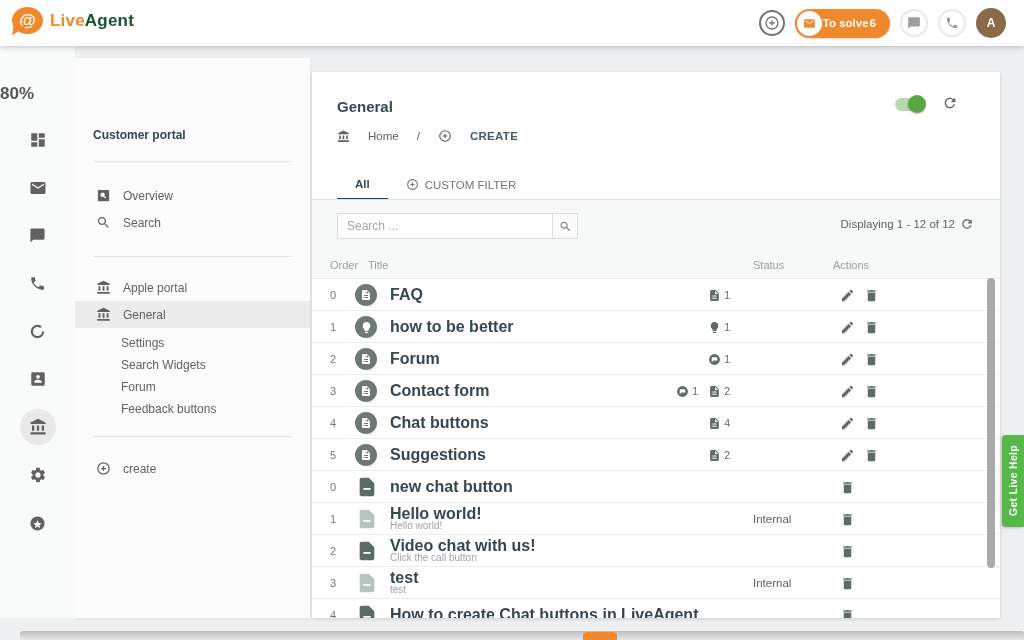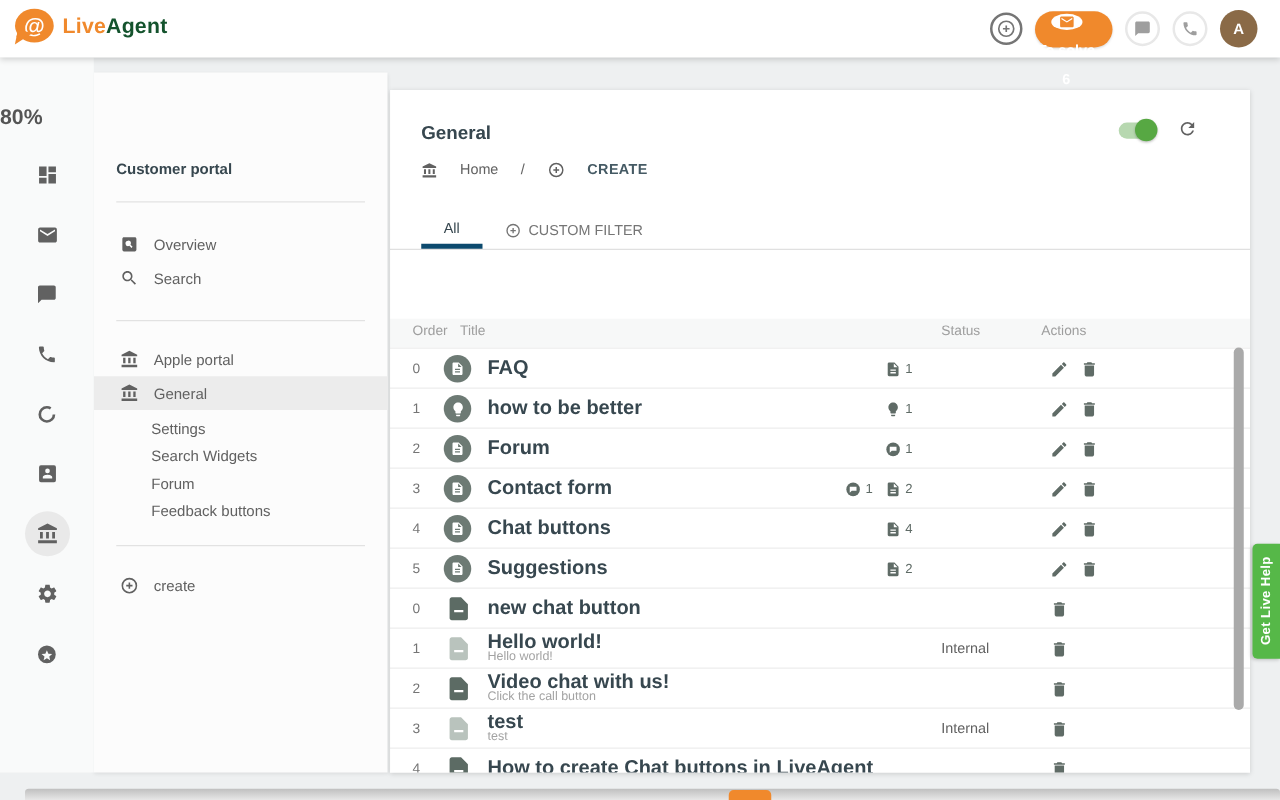--- a/index.html
+++ b/index.html
@@ -10,21 +10,21 @@
   
   .topbar { position:absolute; left:0; top:0; width:1024px; height:46px; background:#fff; box-shadow:0 2px 5px rgba(0,0,0,.18); z-index:40; }
   .logo { position:absolute; left:12px; top:7px; display:flex; align-items:center; }
   .logo-bubble { position:relative; width:31px; height:27px; background:#F0892C; border-radius:50% 50% 50% 50%; color:#fff; font-weight:bold; font-size:17px; display:flex; align-items:center; justify-content:center; }
   .logo-bubble:after { content:""; position:absolute; left:1px; bottom:-3px; border:6px solid transparent; border-top-color:#F0892C; border-left-color:#F0892C; transform:rotate(12deg); }
   .logo-text { margin-left:7px; font-size:17px; font-weight:bold; letter-spacing:.2px; }
   .logo-live { color:#F0892C; } .logo-agent { color:#14532d; }
   .top-actions { position:absolute; right:18px; top:0; height:46px; display:flex; align-items:center; gap:10px; }
   .circ-btn { width:26px; height:26px; border-radius:50%; border:2px solid #757575; color:#757575; display:flex; align-items:center; justify-content:center; background:#fff; cursor:pointer; }
   .circ-btn.soft { border-color:#e8e8e8; color:#9e9e9e; width:28px; height:28px; }
-  .tosolve { height:29px; background:#F0892C; border-radius:15px; display:flex; align-items:center; padding:2px 14px 2px 2px; gap:11px; color:#fff; cursor:pointer; box-shadow:0 1px 2px rgba(0,0,0,.15);flex-direction:column; }
+  .tosolve { height:29px; background:#F0892C; border-radius:15px; display:flex; align-items:center; padding:2px 14px 2px 2px; gap:1px; color:#fff; cursor:pointer; box-shadow:0 1px 2px rgba(0,0,0,.15); }
   .tosolve .disc { width:25px; height:25px; background:#fff; border-radius:50%; color:#F0892C; display:flex; align-items:center; justify-content:center; }
   .tosolve .lbl { font-size:11.5px; font-weight:bold; }
   .tosolve .cnt { font-size:11.5px; font-weight:bold; }
   .avatar { width:30px; height:30px; border-radius:50%; background:#8A6A47; color:#fff; font-size:12px; font-weight:bold; display:flex; align-items:center; justify-content:center; cursor:pointer; }
 
   
   .rail { position:absolute; left:0; top:46px; width:75px; height:572px; background:#f9fafa; z-index:10; }
   .rail .usage { position:absolute; top:38px; width:75px; text-align:left; font-size:17px; font-weight:bold; color:#555; }
   .rail-item { position:absolute; left:0; width:75px; height:36px; display:flex; align-items:center; justify-content:center; color:#616161; cursor:pointer; }
   .rail-item .bg { position:absolute; width:36px; height:36px; border-radius:50%; background:#e9e9e9; }
@@ -43,21 +43,21 @@
   .card { position:absolute; left:312px; top:72px; width:688px; height:546px; background:#fff; box-shadow:0 1px 4px rgba(0,0,0,.15); z-index:8; overflow:hidden; }
   .page-title { position:absolute; left:25px; top:26px; font-size:15px; font-weight:bold; color:#37474f; }
   .toggle { position:absolute; right:75px; top:26px; width:30px; height:13px; background:#b7d8b0; border-radius:7px; cursor:pointer; }
   .toggle .knob { position:absolute; right:-1px; top:-3px; width:18px; height:18px; border-radius:50%; background:#57a843; box-shadow:0 1px 2px rgba(0,0,0,.25); }
   .refresh-top { position:absolute; right:42px; top:23px; color:#616161; cursor:pointer; }
   .breadcrumb { position:absolute; left:25px; top:57px; display:flex; align-items:center; gap:18px; font-size:11.5px; color:#616161; }
   .breadcrumb .crumb { cursor:pointer; }
   .breadcrumb .create { font-weight:bold; color:#455a64; letter-spacing:.3px; }
   .tabs { position:absolute; left:0; top:98px; width:688px; height:30px; border-bottom:1px solid #e0e0e0; display:flex; align-items:stretch; padding-left:25px; }
   .tab { display:flex; align-items:center; gap:6px; padding:0 18px; font-size:11.5px; color:#757575; cursor:pointer; position:relative; }
-  .tab.active { color:#37474f; font-weight:normal; border-bottom:4px solid #0c4a6e; }
+  .tab.active { color:#37474f; font-weight:bold; border-bottom:1px solid #0c4a6e; }
   .toolbar { position:absolute; left:0; top:128px; width:688px; height:55px; background:#f7f8f8; }
   .searchbox { position:absolute; left:25px; top:13px; display:flex; }
   .searchbox input { width:215px; height:26px; border:1px solid #dcdcdc; border-right:none; background:#fff; padding:0 9px; font-size:12px; color:#444; outline:none; font-family:inherit; }
   .searchbox input::placeholder { color:#a8a8a8; }
   .searchbox .sbtn { width:26px; height:26px; border:1px solid #dcdcdc; background:#fbfbfb; display:flex; align-items:center; justify-content:center; color:#757575; cursor:pointer; }
   .displaying { position:absolute; right:45px; top:18px; font-size:11.5px; color:#616161; }
   .refresh-mid { position:absolute; right:26px; top:17px; color:#616161; cursor:pointer; }
   .thead { position:absolute; left:0; top:183px; width:688px; height:23px; background:#f7f8f8; font-size:11px; color:#9e9e9e; }
   .thead span { position:absolute; top:4px; }
   .th-order { left:18px; } .th-title { left:56px; } .th-status { left:441px; } .th-actions { left:521px; }
@@ -317,20 +317,34 @@
         <span>All</span>
       </div>
     <div class="tab">
       <svg class="ic" width="13" height="13">
           <use href="#i-pluscircle"></use>
         </svg>
       <span>CUSTOM FILTER</span>
     </div>
   </div>
 
+  <div class="toolbar">
+    <div class="searchbox">
+      <input type="text" placeholder="Search ..." style="">
+      <span class="sbtn">
+          <svg class="ic" width="13" height="13">
+            <use href="#i-search"></use>
+          </svg>
+        </span>
+    </div>
+    <span class="displaying">Displaying 1 - 12 of 12</span>
+    <svg class="ic refresh-mid" width="14" height="14">
+        <use href="#i-refresh"></use>
+      </svg>
+  </div>
 
   <div class="thead">
     <span class="th-order">Order</span>
     <span class="th-title">Title</span>
     <span class="th-status">Status</span>
     <span class="th-actions">Actions</span>
   </div>
 
   <div class="rows" id="rows">
   <div class="row">

